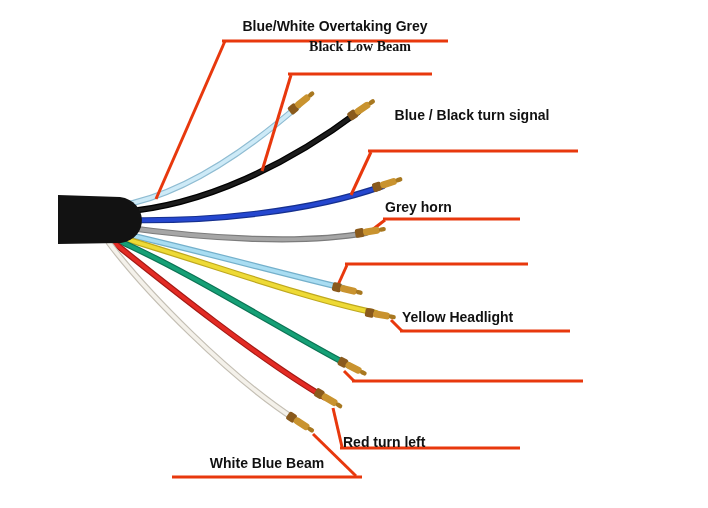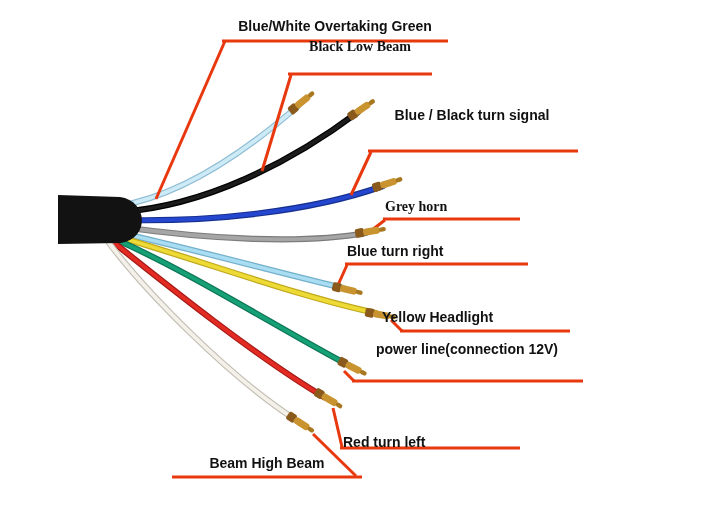--- a/index.html
+++ b/index.html
@@ -82,48 +82,44 @@
     <use href="#connector" transform="translate(389,183) rotate(-18)"></use>
     <use href="#connector" transform="translate(372,231) rotate(-9)"></use>
     <use href="#connector" transform="translate(349,290) rotate(13)"></use>
     <use href="#connector" transform="translate(382,315) rotate(10)"></use>
     <use href="#connector" transform="translate(354,368) rotate(27)"></use>
     <use href="#connector" transform="translate(330,400) rotate(31)"></use>
     <use href="#connector" transform="translate(302,424) rotate(33)"></use>
   </svg>
 
   <div class="label center" style="left:222px; top:17px; width:226px;">
-    <span class="line">Blue/White Overtaking Green</span>
+    <span class="line">Blue/White Overtaking Grey</span>
   </div>
 
   <div class="label center" style="left:288px; top:38px; width:144px;font-family:Liberation Serif, serif;">
     <span class="line">Black Low Beam</span>
   </div>
 
   <div class="label center" style="left:362px; top:106px; width:220px;">
     <span class="line">Blue / Black turn signal</span>
   </div>
 
-  <div class="label" style="left:385px; top:198px;font-family:Liberation Serif, serif;">
+  <div class="label" style="left:385px; top:198px;">
     <span class="line">Grey horn</span>
   </div>
 
-  <div class="label" style="left:347px; top:242px;">
-    <span class="line">Blue turn right</span>
-  </div>
 
-  <div class="label" style="left:382px; top:308px;">
+  <div class="label" style="left:402px; top:308px;">
     <span class="line">Yellow Headlight</span>
   </div>
 
   <div class="label center" style="left:350px; top:340px; width:234px;">
-    <span class="line">power line(connection 12V)</span>
   </div>
 
   <div class="label" style="left:343px; top:425px;margin-top:8px;">
     <span class="line">Red turn left</span>
   </div>
 
   <div class="label center" style="left:172px; top:454px; width:190px;">
-    <span class="line">Beam High Beam</span>
+    <span class="line">White Blue Beam</span>
   </div>
 
 </div>
 
 </body></html>

